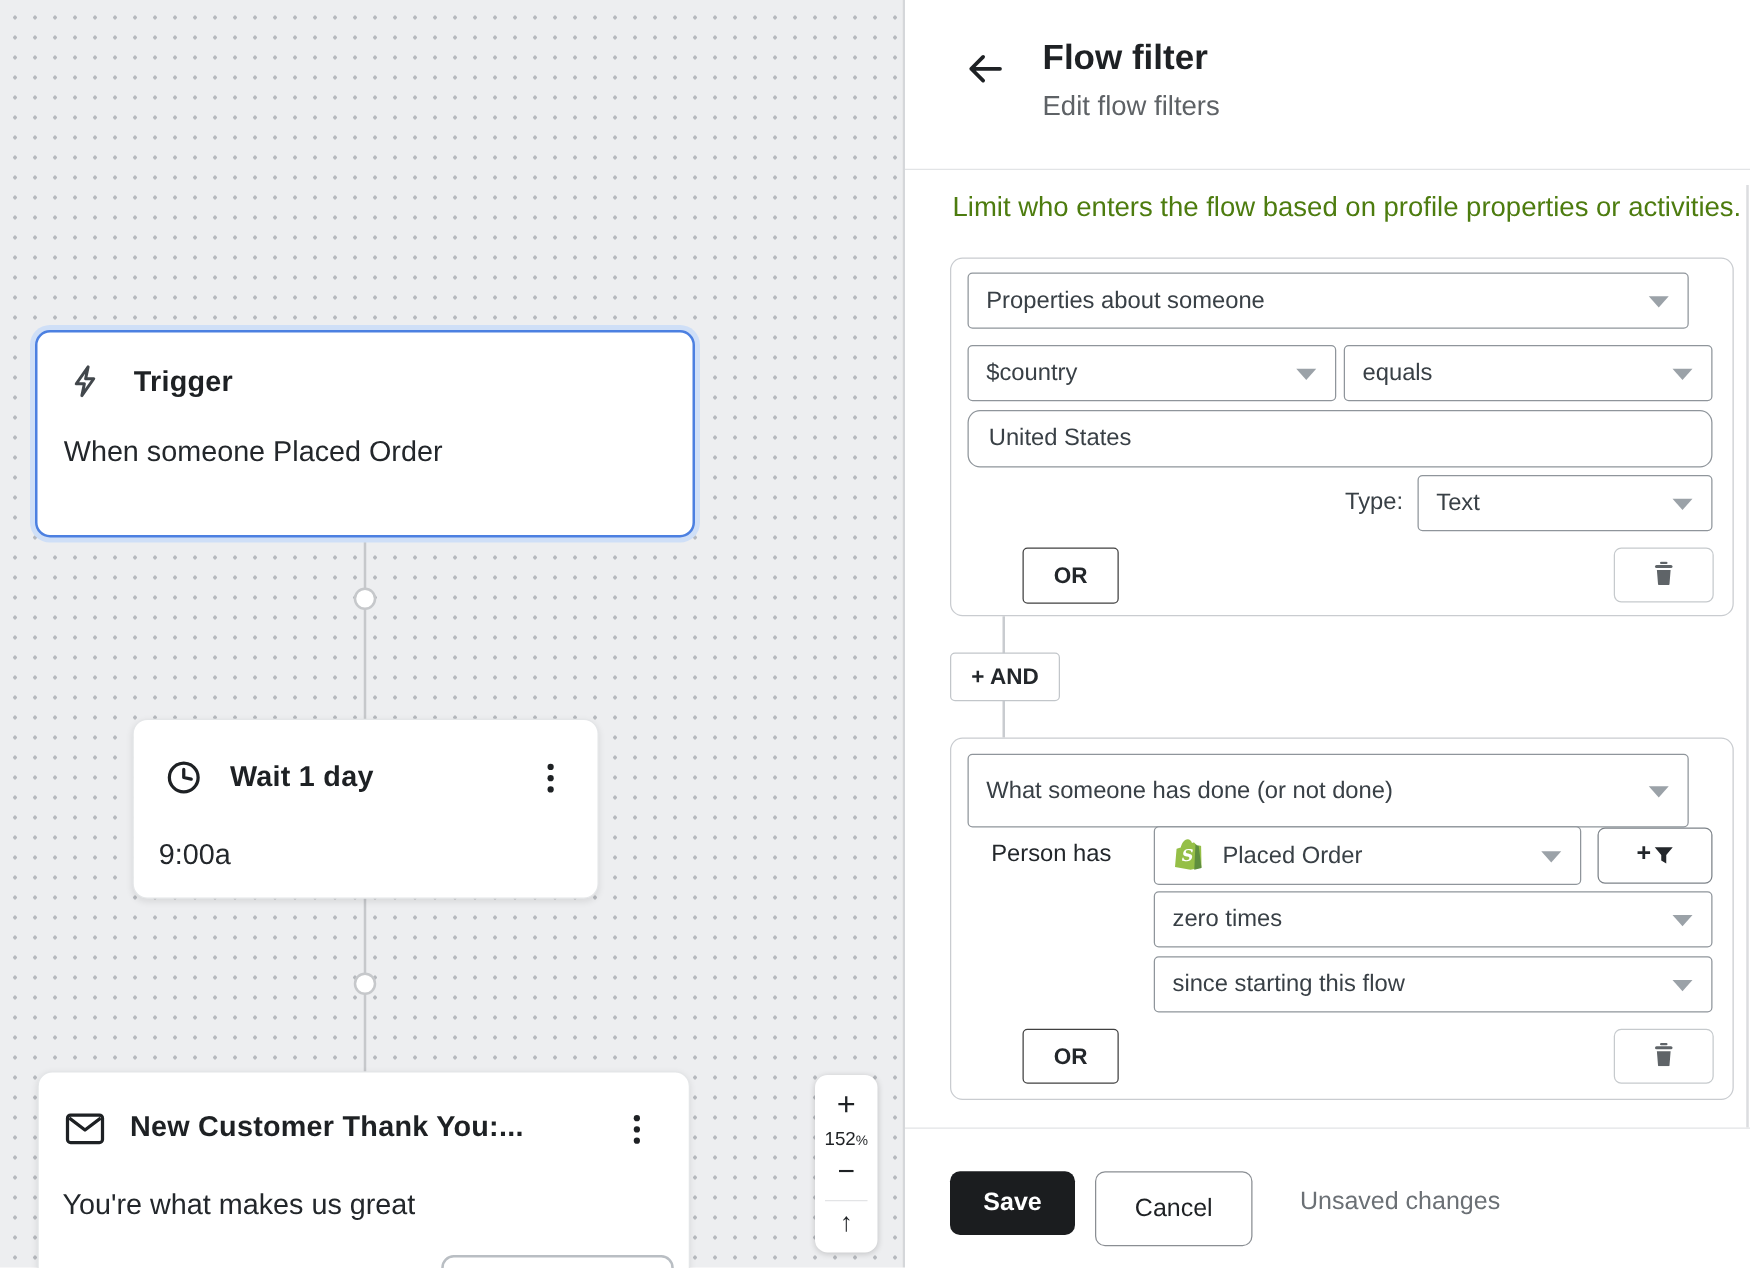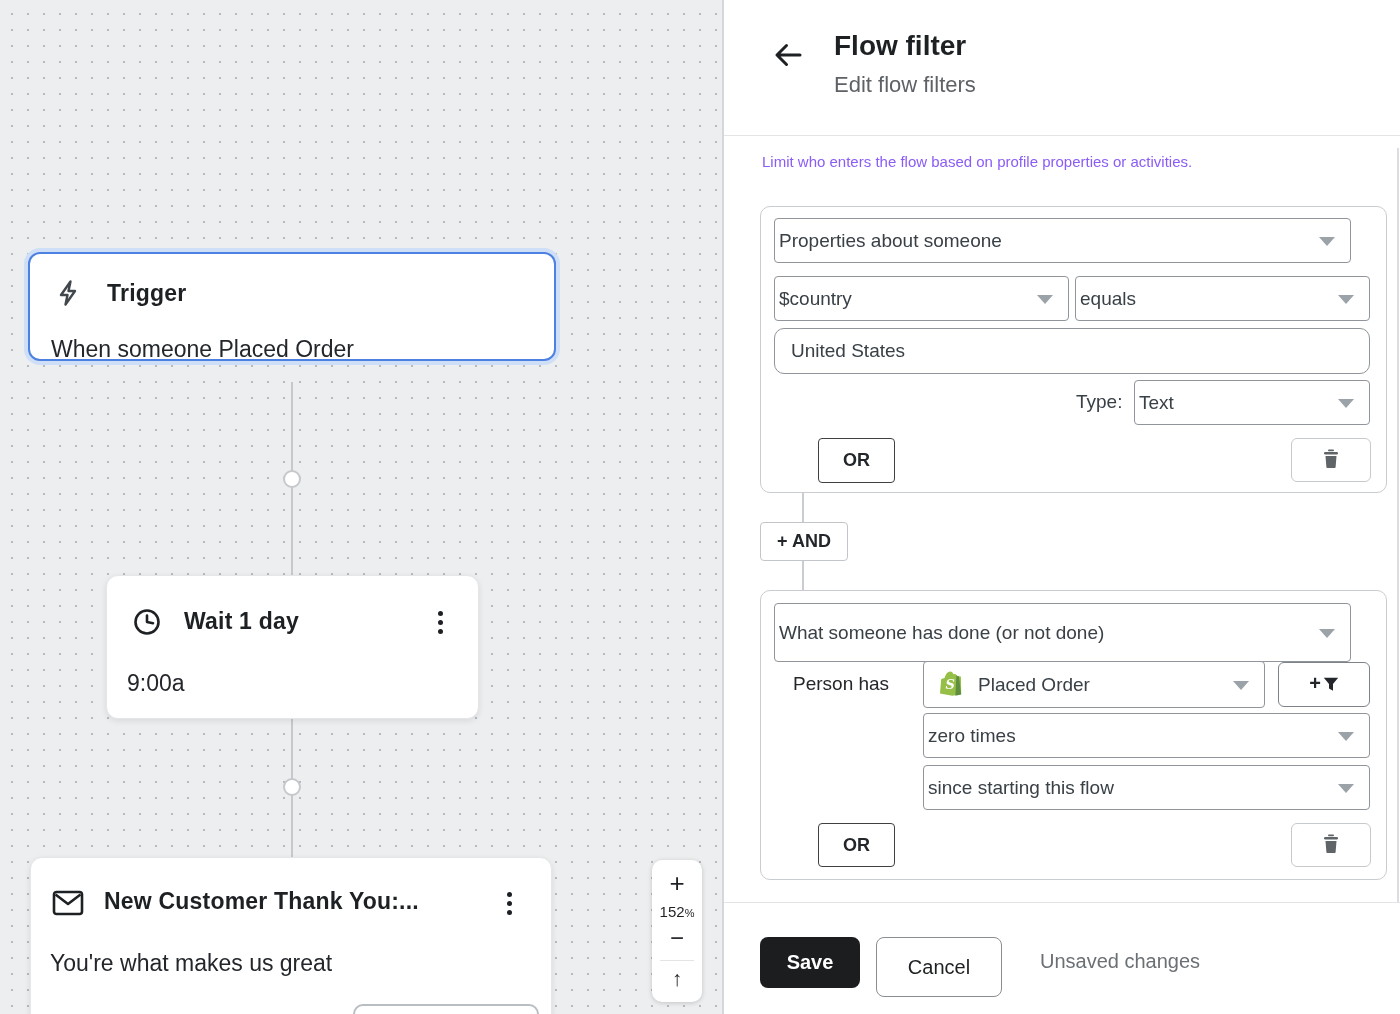--- a/index.html
+++ b/index.html
@@ -19,21 +19,21 @@
   .conn-dot.d2 { left:283px; top:778px; }
 
   .node { position:absolute; background:#fff; border-radius:12px; color:#1e2124; }
   .node.shadow { border:1px solid #e4e6e8; box-shadow:0 2px 6px rgba(0,0,0,.09); }
   .node-title { position:absolute; font-size:23px; font-weight:bold; letter-spacing:.2px; }
   .node-sub { position:absolute; font-size:23px; color:#23272b; }
   .kebab { position:absolute; width:20px; height:32px; display:flex; flex-direction:column;
     align-items:center; justify-content:center; gap:4px; cursor:pointer; }
   .kebab i { width:5px; height:5px; border-radius:50%; background:#1e2124; }
 
-  .node.trigger { left:28px; top:252px; width:528px; height:109px;
+  .node.trigger { left:28px; top:264px; width:528px; height:166px;
     border:2px solid #4c80e1; box-shadow:0 0 0 4px #cfdff7; }
   .node.wait { left:106px; top:575px; width:373px; height:144px; }
   .node.email { left:30px; top:857px; width:522px; height:200px; }
 
   .partial-badge { position:absolute; left:322px; top:146px; width:186px; height:70px;
     border:2px solid #b9bec3; border-radius:10px; background:#fff; }
 
   .zoombar { position:absolute; left:652px; top:860px; width:50px; height:142px;
     background:#fff; border-radius:10px; box-shadow:0 1px 5px rgba(0,0,0,.18);
     display:flex; flex-direction:column; align-items:center; }
@@ -48,29 +48,29 @@
 
   
   .panel { position:absolute; left:722px; top:0; width:678px; height:1014px;
     background:#fff; border-left:2px solid #d5d7da; }
   .back-btn { position:absolute; left:46px; top:38px; width:36px; height:36px;
     border:none; background:none; cursor:pointer; }
   .p-title { position:absolute; left:110px; top:30px; font-size:28px; font-weight:bold; color:#1e2124; }
   .p-sub { position:absolute; left:110px; top:72px; font-size:22px; color:#5e6266; }
   .hdr-divider { position:absolute; left:0; top:135px; width:678px; height:1px; background:#e2e4e6; }
   .scrolltrack { position:absolute; left:673px; top:148px; width:2px; height:754px; background:#dcdde0; }
-  .p-desc { position:absolute; left:38px; top:153px; font-size:15px; color:#8b5cf6; }
+  .p-desc { position:absolute; left:38px; top:153px; font-size:22px; color:#4d7c0f; }
 
   .fgroup { position:absolute; left:36px; width:627px; background:#fff;
     border:1px solid #c9ccd0; border-radius:10px; }
   .g1 { top:206px; height:287px; }
   .g2 { top:590px; height:290px; }
 
   .dd { position:absolute; background:#fff; border:1px solid #8f959b; border-radius:4px;
-    display:flex; align-items:center; padding:0 4px; font-size:19px; color:#394046; cursor:pointer; }
+    display:flex; align-items:center; padding:0 14px; font-size:19px; color:#394046; cursor:pointer; }
   .caret { position:absolute; right:15px; top:50%; margin-top:-4px; width:0; height:0;
     border-left:8px solid transparent; border-right:8px solid transparent;
     border-top:9px solid #9ba2a8; }
 
   .txt-input { position:absolute; border:1px solid #8f959b; border-radius:10px;
     font-family:"Liberation Sans",sans-serif; font-size:19px; color:#394046;
     padding:0 16px; background:#fff; }
 
   .type-label { position:absolute; font-size:19px; color:#394046; }
 

